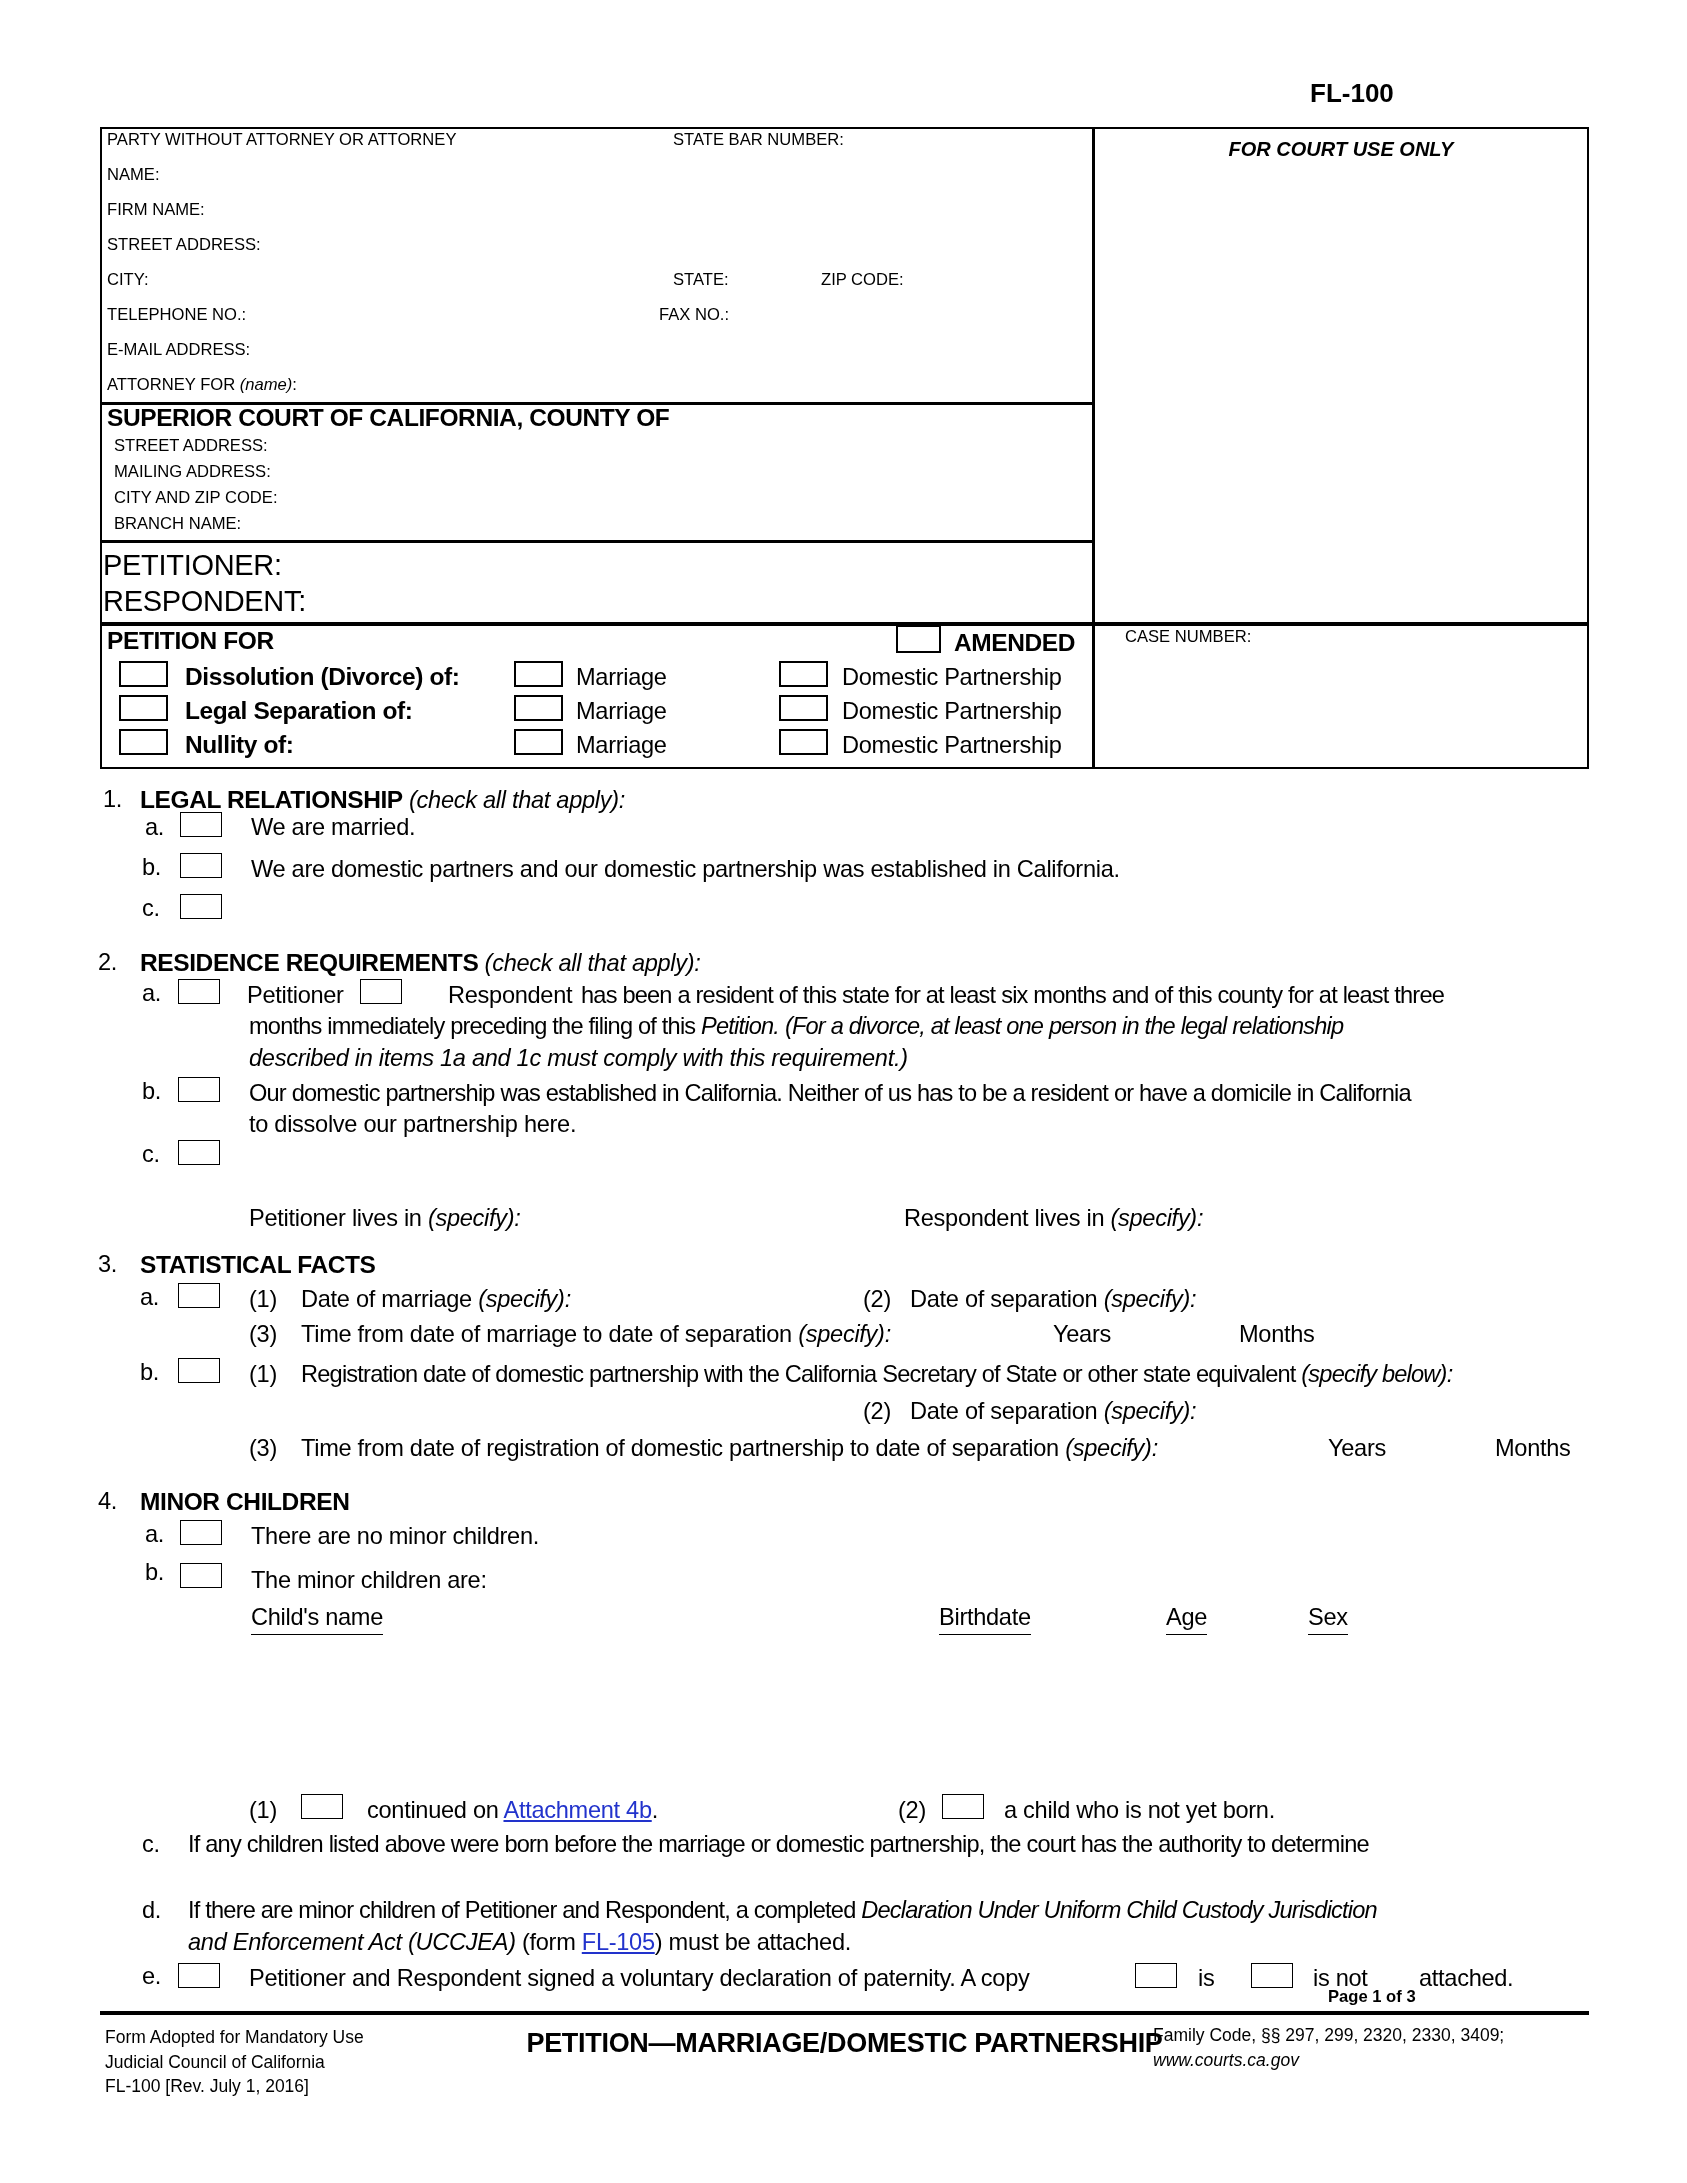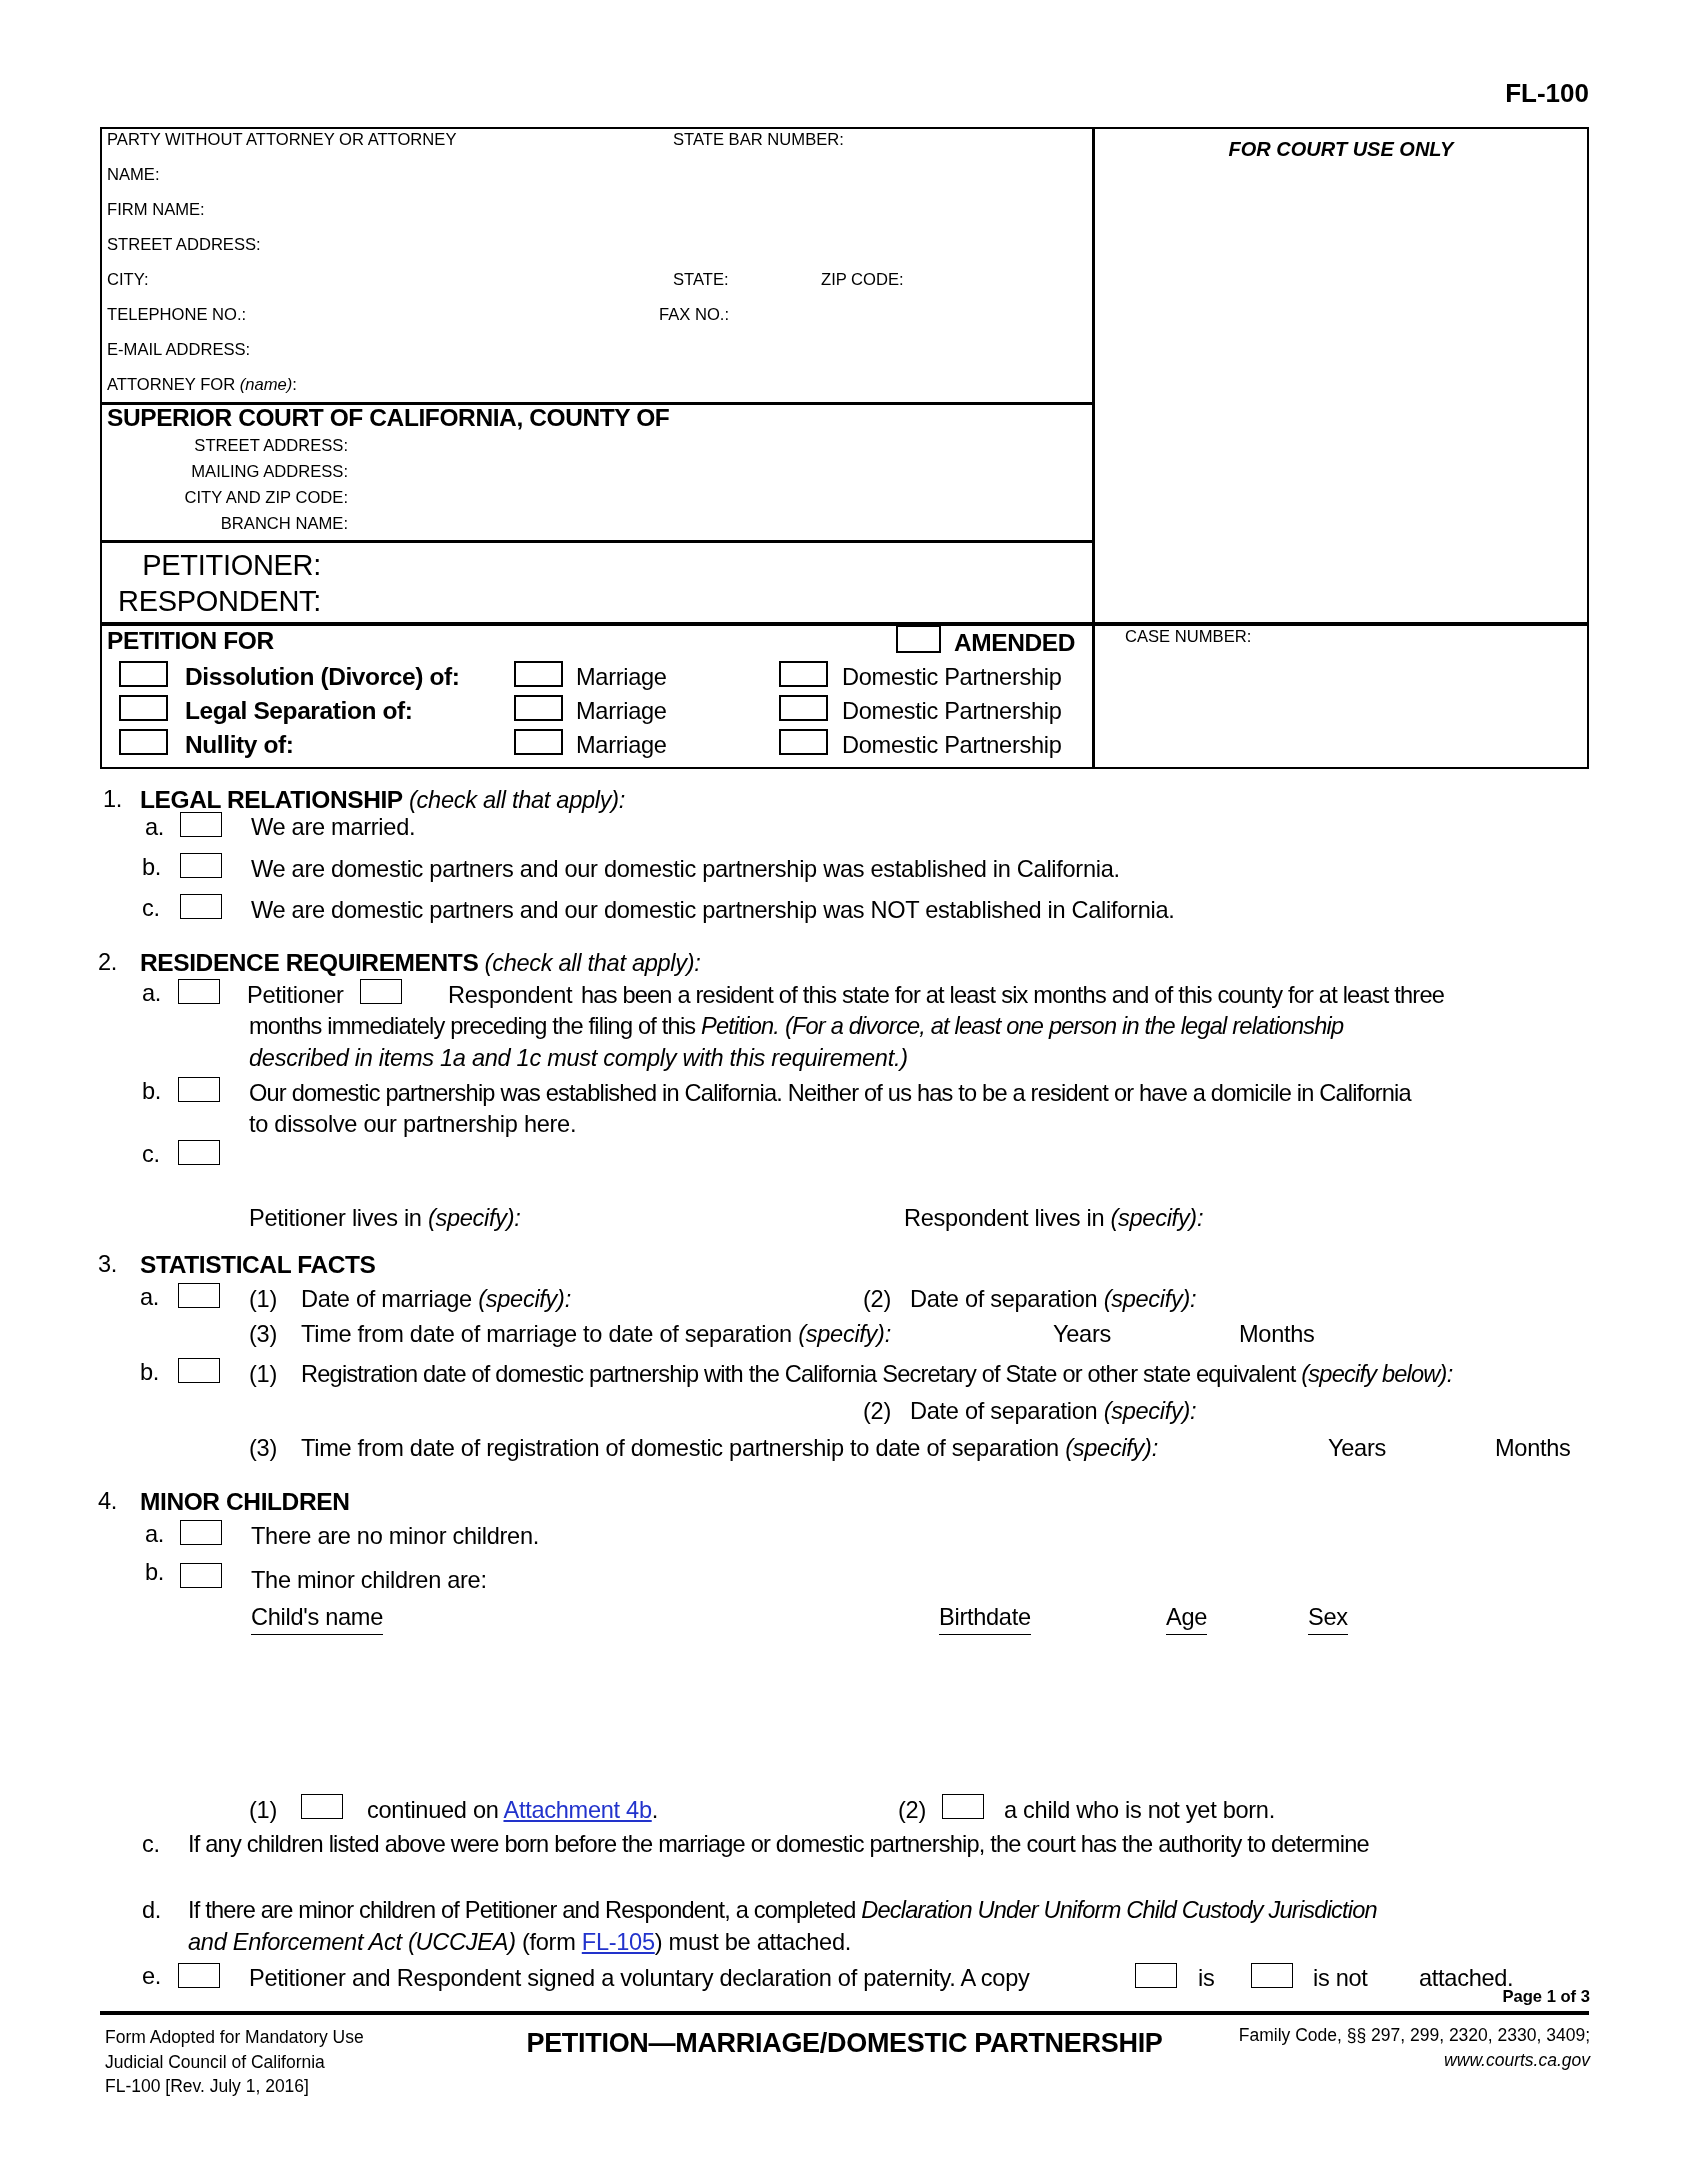--- a/index.html
+++ b/index.html
@@ -11,21 +11,21 @@
   .it{font-style:italic;}
   .sm{font-size:16.6px;letter-spacing:0;}
   .f20{font-size:17.5px;letter-spacing:0;}
   .big{font-size:29px;}
   .t28{font-size:24.5px;letter-spacing:-0.4px;}
   .t30{font-size:26px;letter-spacing:0;}
   .t23{font-size:20px;letter-spacing:0;}
   .t31{font-size:27px;letter-spacing:-0.3px;}
   .t29{font-size:25px;letter-spacing:-0.3px;}
   .tight{letter-spacing:-0.8px;}
-  .ralign{text-align:right;}
+  .ralign{}
   .cb{position:absolute;width:42px;height:25px;border:1.7px solid #000;background:#fff;box-sizing:border-box;}
   .cbp{width:49px;height:26px;border:2.6px solid #000;}
   .cba{width:45px;height:28px;border:2.6px solid #000;}
   .ln{position:absolute;background:#000;}
   .box{position:absolute;border:2.6px solid #000;box-sizing:border-box;background:transparent;}
   .link{color:#2233cc;text-decoration:underline;cursor:pointer;}
   .ul{border-bottom:1.7px solid #000;padding-bottom:4.4px;}
 </style>
 </head>
 <body>
@@ -96,21 +96,20 @@
   <div class="t" style="left:145px;top:814px;">a.</div>
   <div class="cb" style="left:180px;top:812px;"></div>
   <div class="t" style="left:251px;top:814px;">We are married.</div>
 
   <div class="t" style="left:142px;top:854px;">b.</div>
   <div class="cb" style="left:180px;top:853px;"></div>
   <div class="t" style="left:251px;top:856px;">We are domestic partners and our domestic partnership was established in California.</div>
 
   <div class="t" style="left:142px;top:895px;">c.</div>
   <div class="cb" style="left:180px;top:894px;"></div>
-  <div class="t" style="left:251px;top:897px;">We are domestic partners and our domestic partnership was NOT established in California.</div>
 
   <div class="t" style="left:98px;top:949px;">2.</div>
   <div class="t" style="left:140px;top:949px;"><span class="t28 b">RESIDENCE REQUIREMENTS</span> <span class="it">(check all that apply):</span></div>
 
   <div class="t" style="left:142px;top:980px;">a.</div>
   <div class="cb" style="left:178px;top:979px;"></div>
   <div class="t" style="left:247px;top:982px;">Petitioner</div>
   <div class="cb" style="left:360px;top:979px;"></div>
   <div class="t" style="left:448px;top:982px;">Respondent</div>
   <div class="t tight" style="left:581px;top:982px;">has been a resident of this state for at least six months and of this county for at least three</div>

